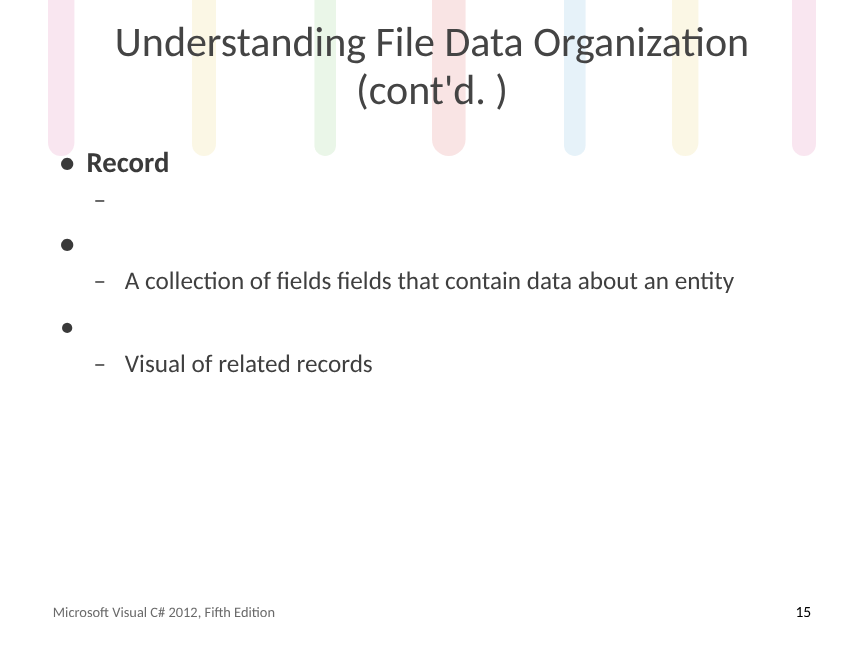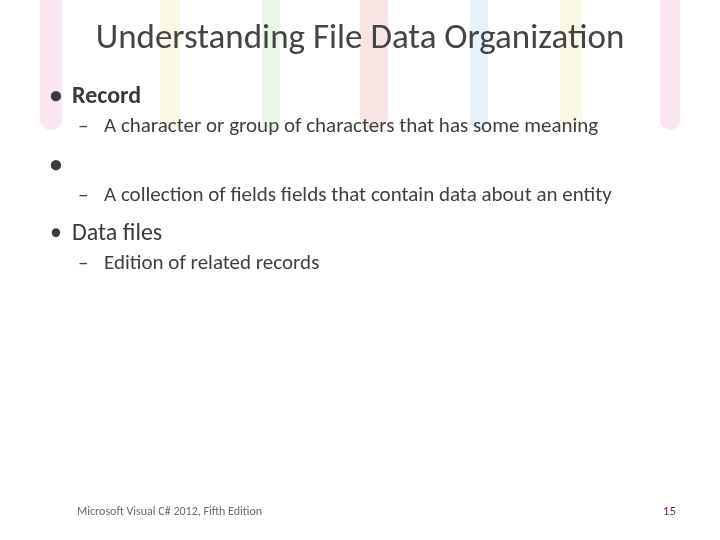--- a/index.html
+++ b/index.html
@@ -95,76 +95,75 @@
     position: absolute;
     bottom: 22px;
     left: 44px;
     right: 44px;
     display: flex;
     justify-content: space-between;
     align-items: baseline;
     font-size: 12px;
     z-index: 1;
   }
-  .footer-left { color: #6a6a6a; margin-left: 33px; }
-  .footer-right { color: #701a75; font-size: 13px; }
+  .footer-left { color: #6a6a6a; }
+  .footer-right { color: #000000; font-size: 13px; }
 </style>
 </head>
 <body>
 
 <div class="slide">
 
   <div class="bg-stripes" id="stripes">
       <div class="stripe" style="left: 40px; width: 22px; background: rgb(216, 90, 154);"></div>
       <div class="stripe" style="left: 160px; width: 20px; background: rgb(227, 201, 79);"></div>
       <div class="stripe" style="left: 262px; width: 18px; background: rgb(111, 194, 104);"></div>
       <div class="stripe" style="left: 360px; width: 28px; background: rgb(217, 76, 76);"></div>
       <div class="stripe" style="left: 470px; width: 18px; background: rgb(90, 167, 216);"></div>
       <div class="stripe" style="left: 560px; width: 22px; background: rgb(227, 201, 79);"></div>
       <div class="stripe" style="left: 660px; width: 20px; background: rgb(216, 90, 154);"></div>
     </div>
 
   <div class="title">
     <span>Understanding File Data Organization</span><br>
+    <span>(cont'd. )</span>
   </div>
 
   <div class="content">
     <ul class="level1" id="level1">
         <li>
           <div class="l1-row bold">
             <span class="bullet1">•</span>
             <span>Record</span>
           </div>
           <ul class="level2">
             <li>
               <span class="bullet2">–</span>
-              <span>A character or group of characters that has some meaning</span>
             </li>
           </ul>
         </li>
         <li>
           <div class="l1-row bold">
             <span class="bullet1">•</span>
           </div>
           <ul class="level2">
             <li>
               <span class="bullet2">–</span>
               <span>A collection of fields fields that contain data about an entity</span>
             </li>
           </ul>
         </li>
         <li>
           <div class="l1-row">
             <span class="bullet1">•</span>
-            <span>Data files</span>
           </div>
           <ul class="level2">
             <li>
               <span class="bullet2">–</span>
-              <span>Edition of related records</span>
+              <span>Visual of related records</span>
             </li>
           </ul>
         </li>
       </ul>
   </div>
 
   <div class="footer">
     <span class="footer-left">Microsoft Visual C# 2012, Fifth Edition</span>
     <span class="footer-right">15</span>
   </div>

